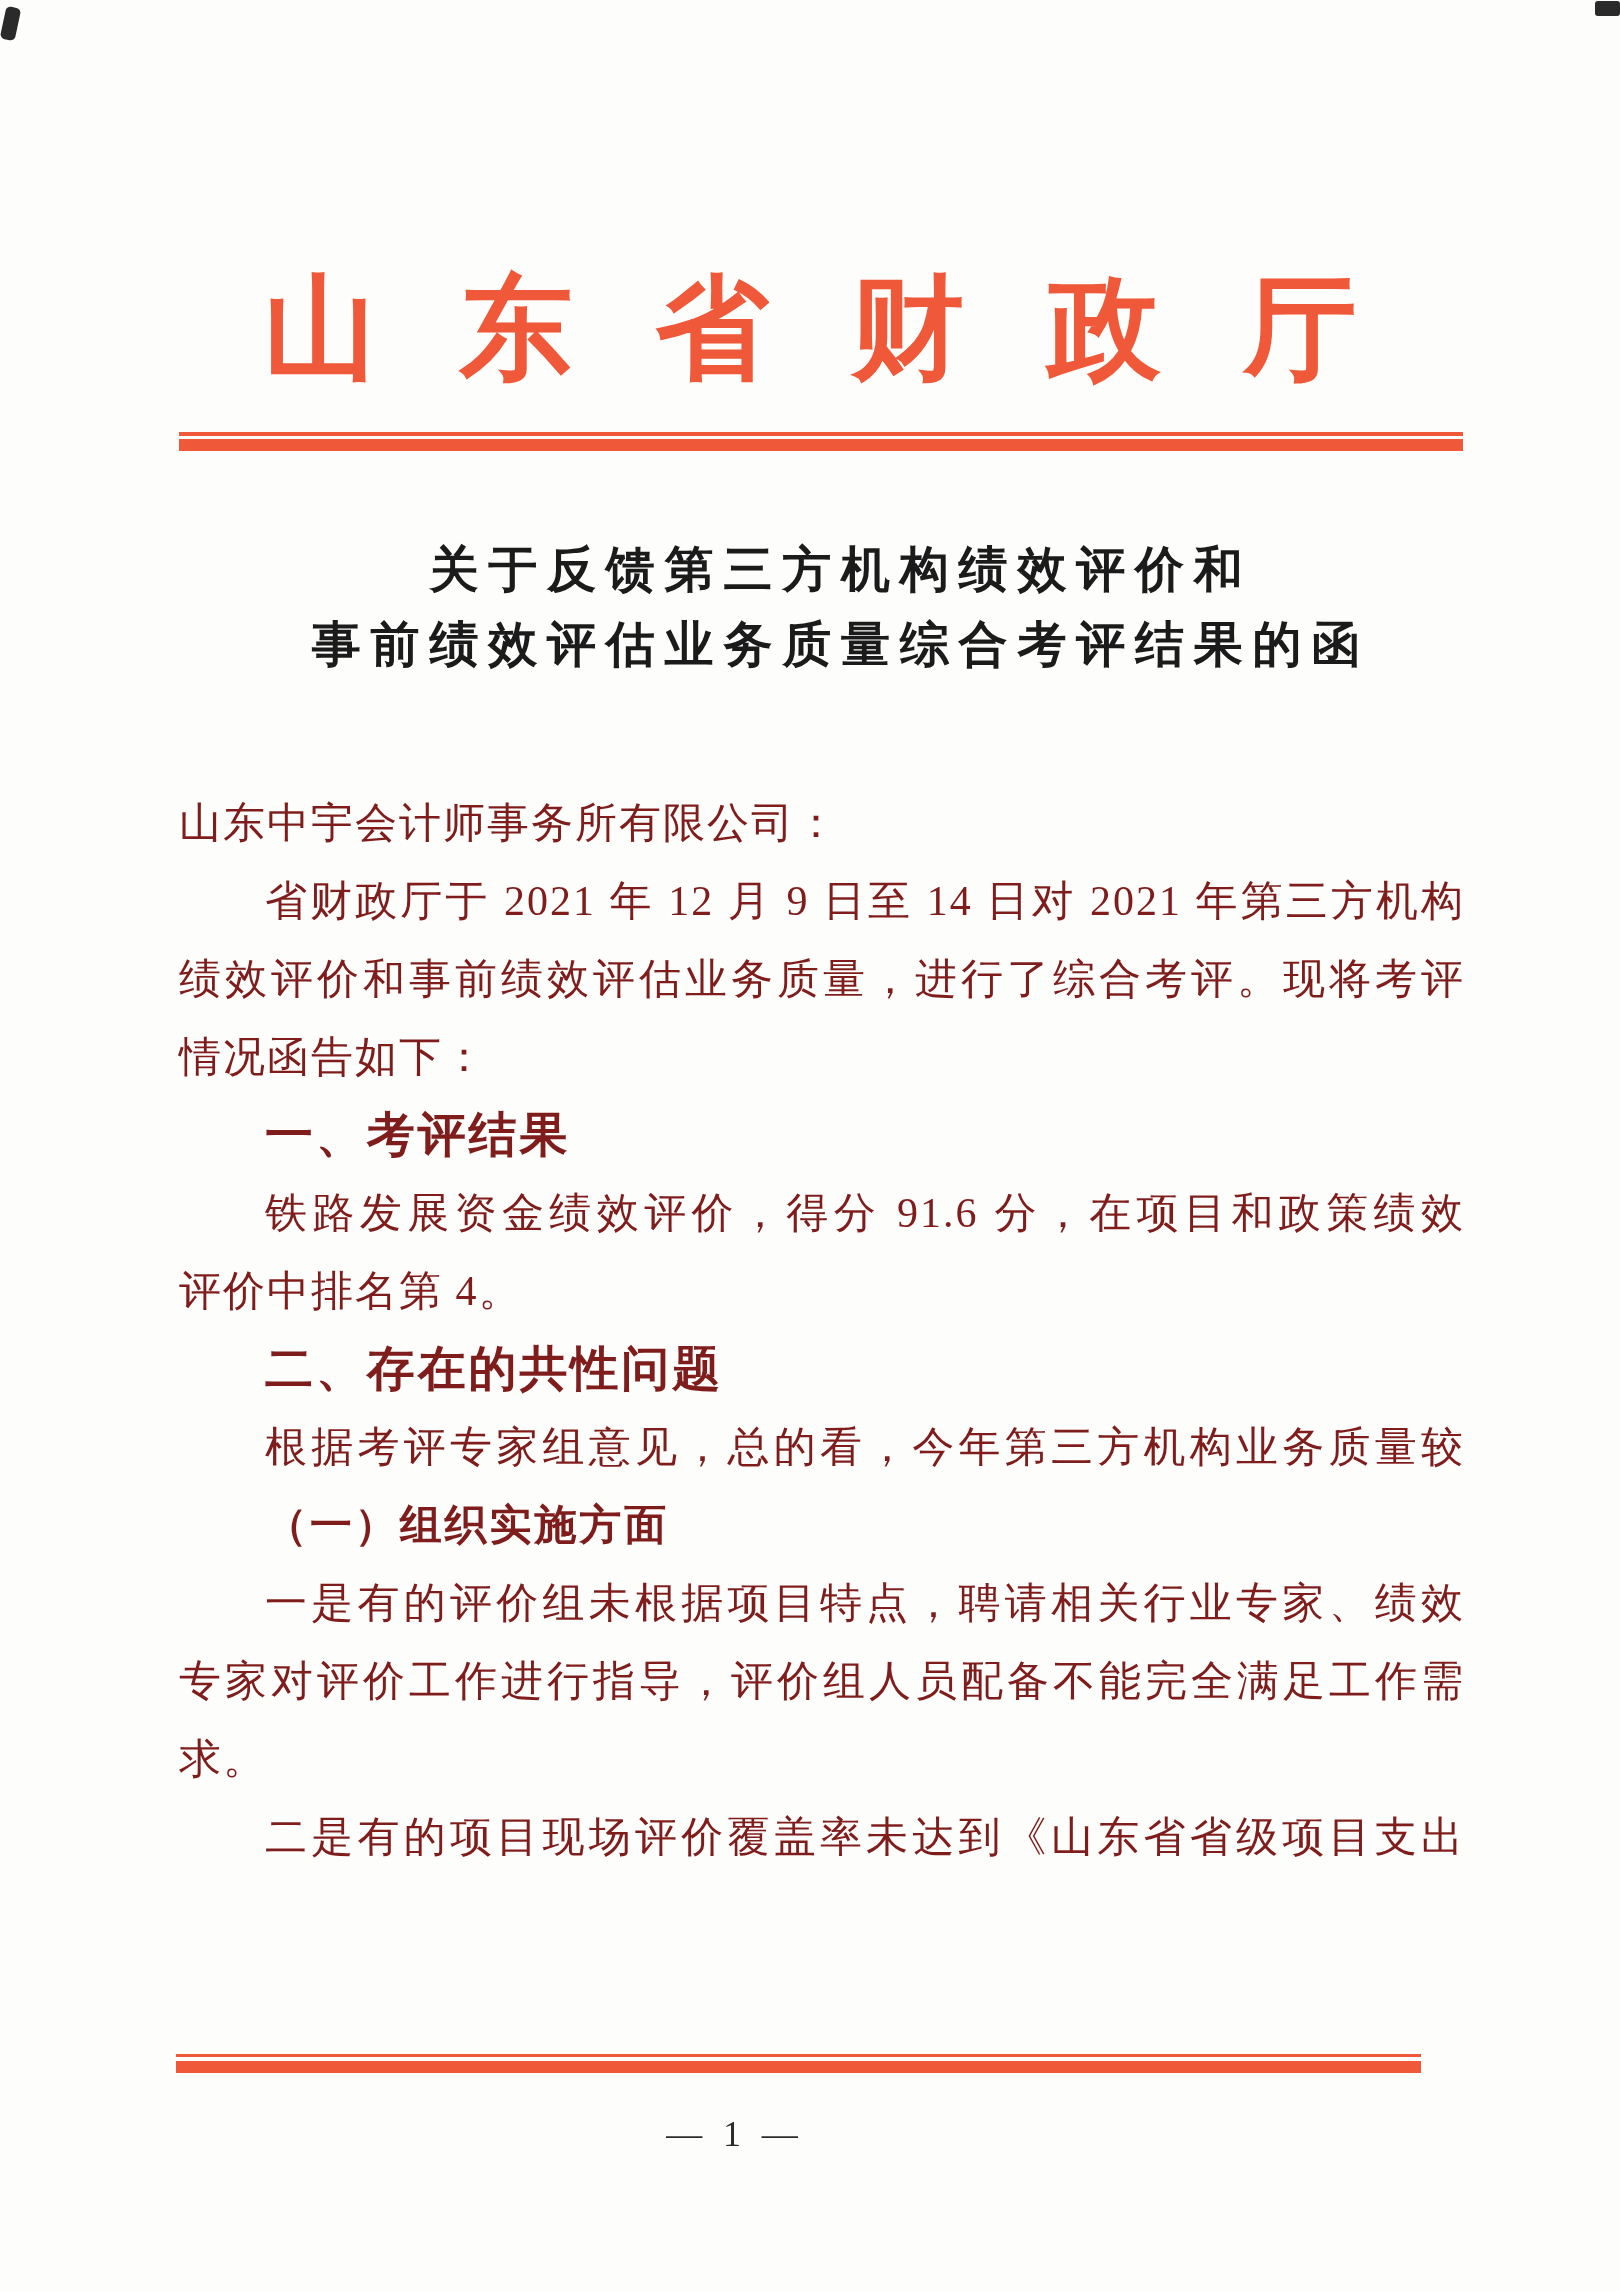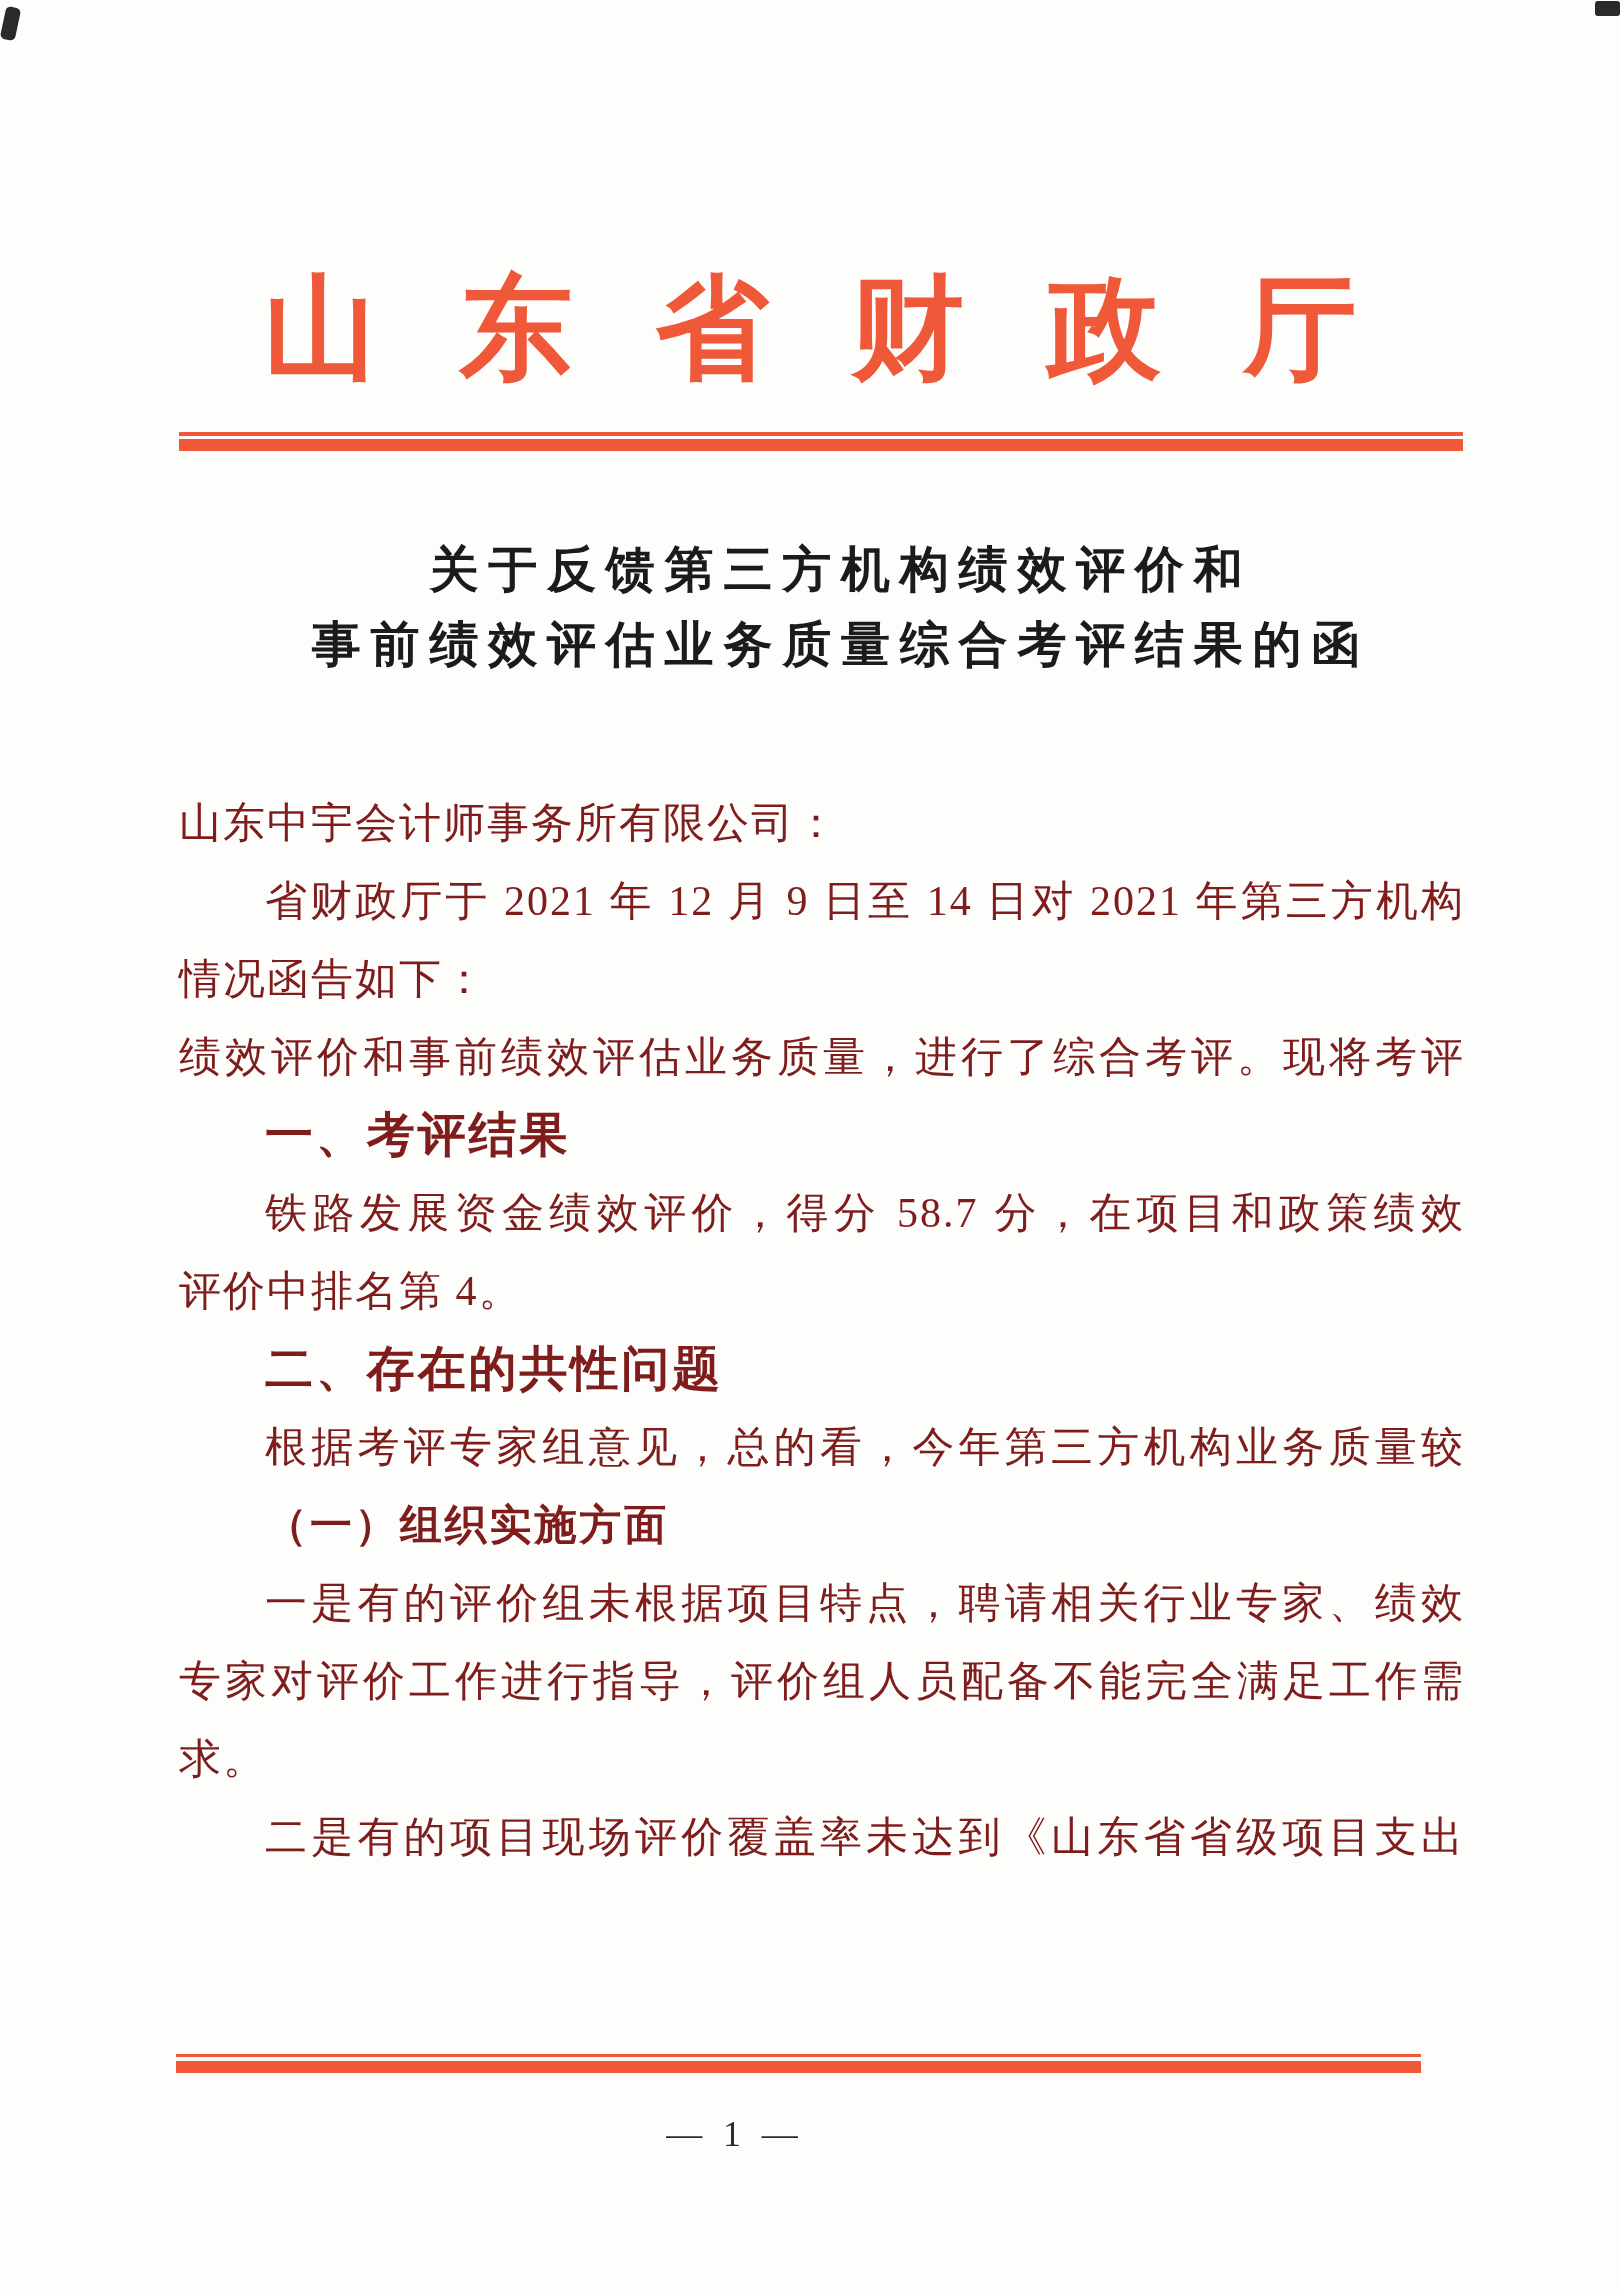--- a/index.html
+++ b/index.html
@@ -100,26 +100,26 @@
 
   <h1 class="doc-title">
     <span class="tline">关于反馈第三方机构绩效评价和</span>
     <span class="tline">事前绩效评估业务质量综合考评结果的函</span>
   </h1>
 
   <main class="bodyblock">
     <div class="line">山东中宇会计师事务所有限公司：</div>
 
     <div class="line indent just">省财政厅于 2021 年 12 月 9 日至 14 日对 2021 年第三方机构</div>
+    <div class="line just">绩效评价和事前绩效评估业务质量，进行了综合考评。现将考评</div>
     <div class="line">情况函告如下：</div>
-    <div class="line just">绩效评价和事前绩效评估业务质量，进行了综合考评。现将考评</div>
 
     <div class="line indent h sans">一、考评结果</div>
 
-    <div class="line indent just">铁路发展资金绩效评价，得分 58.7 分，在项目和政策绩效</div>
+    <div class="line indent just">铁路发展资金绩效评价，得分 91.6 分，在项目和政策绩效</div>
     <div class="line">评价中排名第 4。</div>
 
     <div class="line indent h sans">二、存在的共性问题</div>
 
     <div class="line indent just">根据考评专家组意见，总的看，今年第三方机构业务质量较</div>
 
     <div class="line indent h">（一）组织实施方面</div>
 
     <div class="line indent just"><b class="lead">一是</b><span>有的评价组未根据项目特点，聘请相关行业专家、绩效</span></div>
     <div class="line just">专家对评价工作进行指导，评价组人员配备不能完全满足工作需</div>

